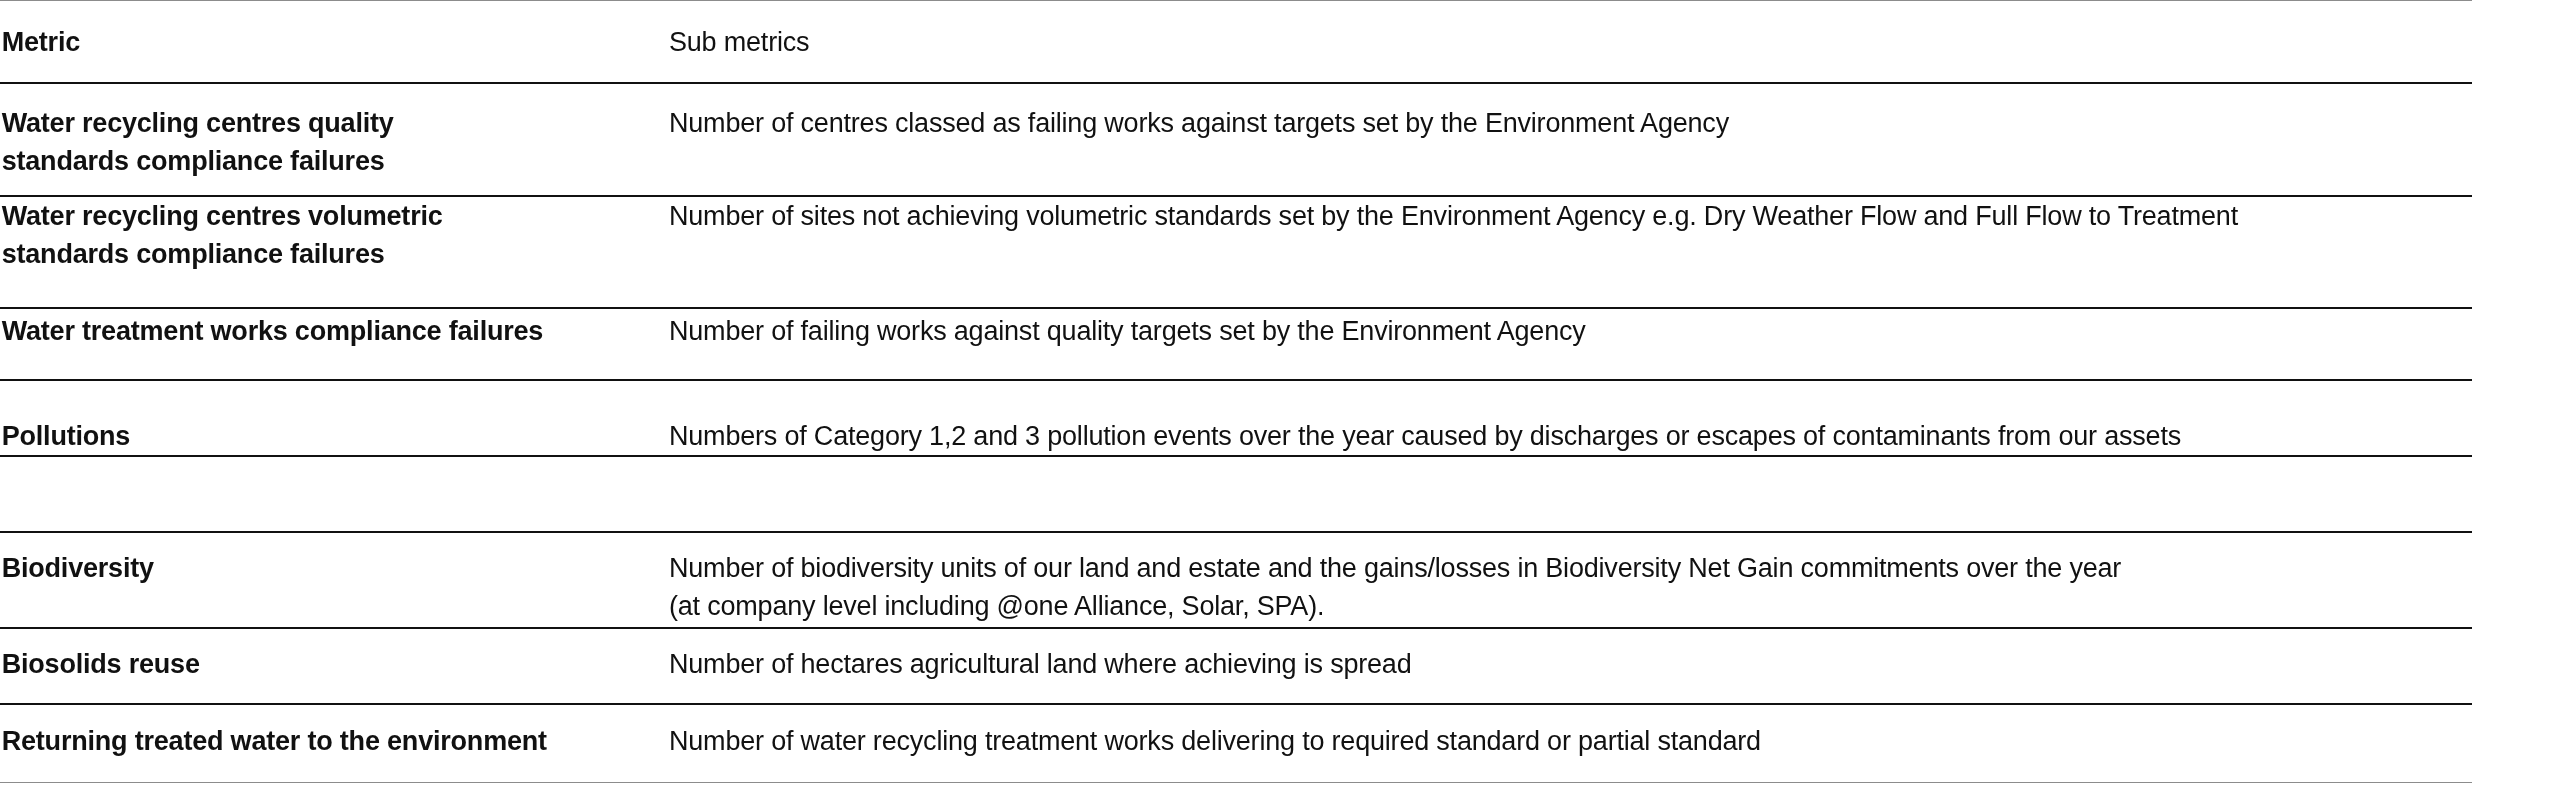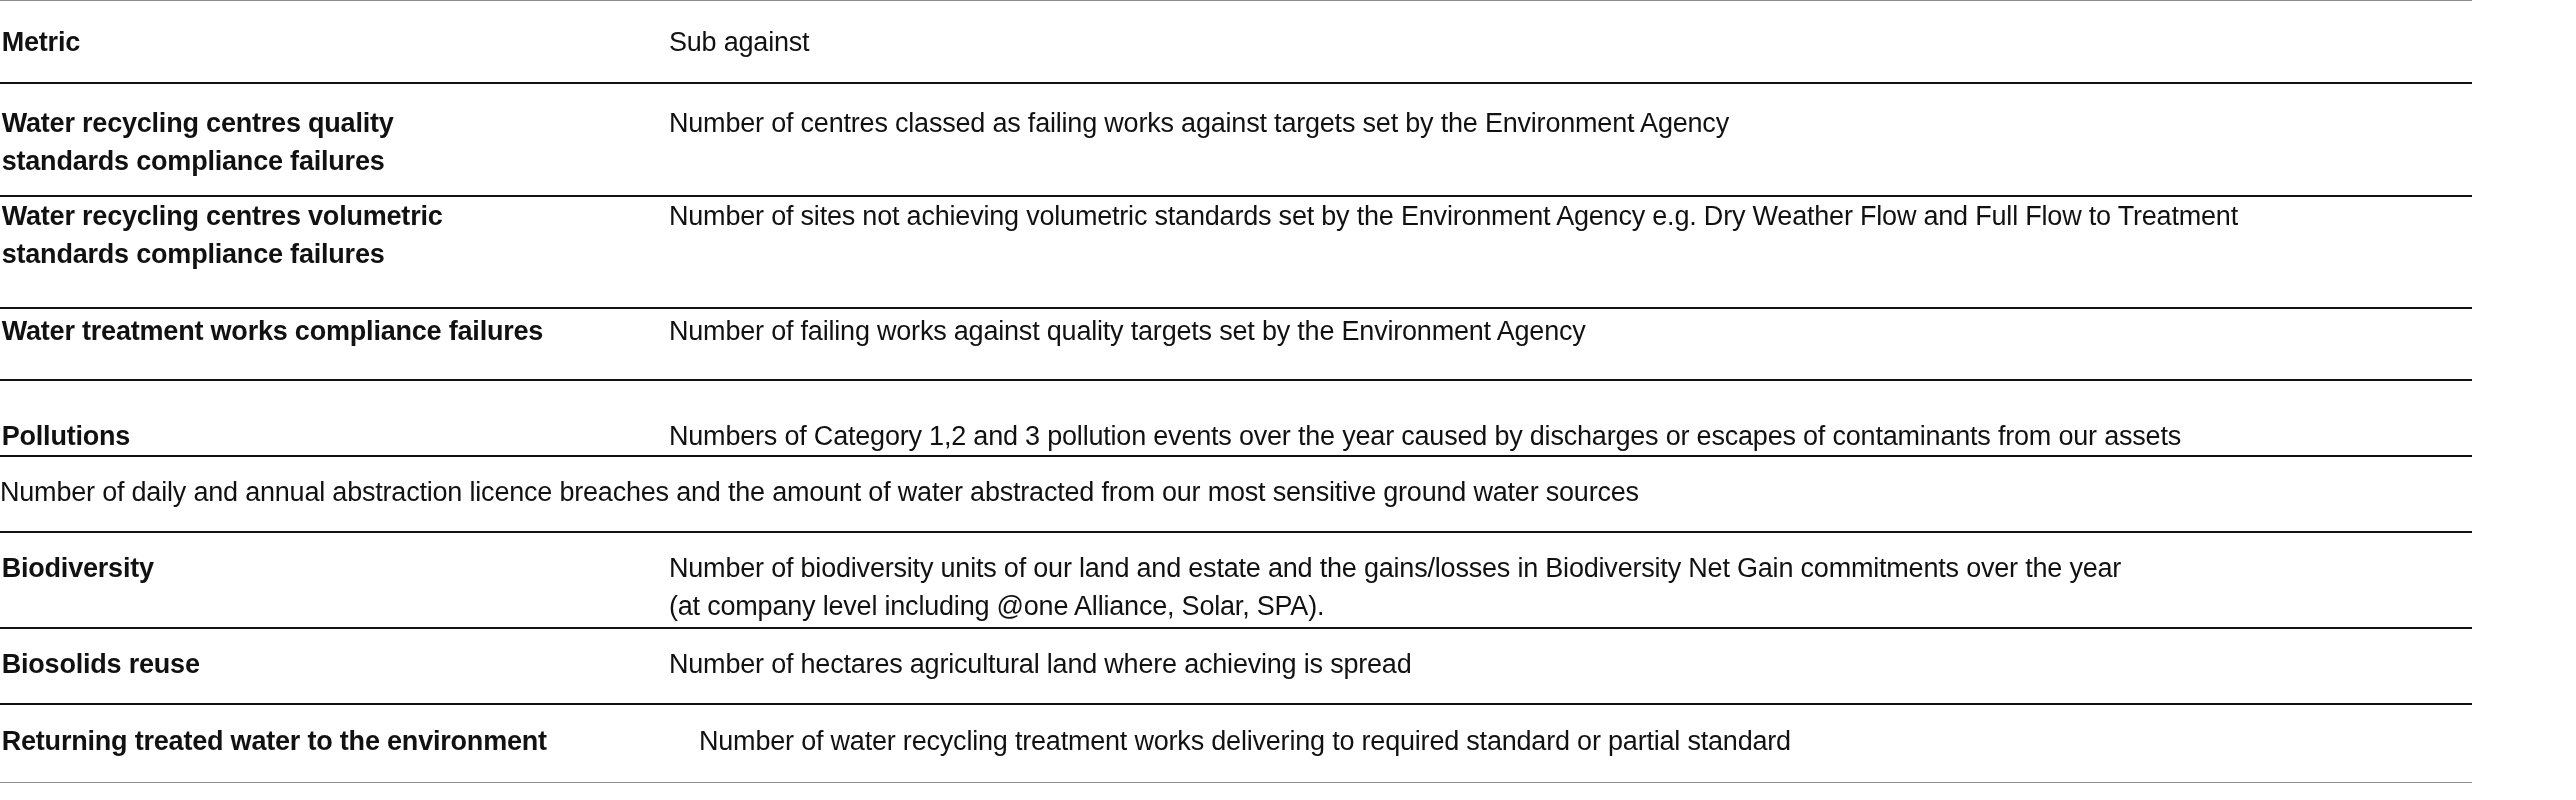--- a/index.html
+++ b/index.html
@@ -23,21 +23,20 @@
     border-top: 1.7px solid #8c8c8c;
     border-bottom: 1.7px solid #8c8c8c;
   }
   .row {
     display: flex;
     box-sizing: border-box;
     border-bottom: 2.1px solid #111111;
   }
   .row:last-child {
     border-bottom: none;
-    gap: 30px;
   }
   .cell {
     box-sizing: border-box;
     font-size: 27px;
     line-height: 38px;
     letter-spacing: -0.2px;
   }
   .cell.metric {
     width: 669px;
     padding-left: 1.7px;
@@ -61,21 +60,21 @@
   .r6 { height: 96px; padding-top: 16.3px; }
   .r7 { height: 76px;  padding-top: 16.3px; }
   .r8 { height: 77px;  padding-top: 17px; }
 </style>
 </head>
 <body>
 
 <div class="table">
   <div class="row header">
     <div class="cell metric">Metric</div>
-    <div class="cell sub">Sub against</div>
+    <div class="cell sub">Sub metrics</div>
   </div>
 
   <div class="row r1">
     <div class="cell metric" style="white-space: pre-line;">Water recycling centres quality
 standards compliance failures</div>
     <div class="cell sub">Number of centres classed as failing works against targets set by the Environment Agency</div>
   </div>
 
   <div class="row r2">
     <div class="cell metric" style="white-space: pre-line;">Water recycling centres volumetric
@@ -87,21 +86,20 @@
     <div class="cell metric">Water treatment works compliance failures</div>
     <div class="cell sub">Number of failing works against quality targets set by the Environment Agency</div>
   </div>
 
   <div class="row r4">
     <div class="cell metric">Pollutions</div>
     <div class="cell sub">Numbers of Category 1,2 and 3 pollution events over the year caused by discharges or escapes of contaminants from our assets</div>
   </div>
 
   <div class="row r5">
-    <div class="cell sub">Number of daily and annual abstraction licence breaches and the amount of water abstracted from our most sensitive ground water sources</div>
   </div>
 
   <div class="row r6">
     <div class="cell metric">Biodiversity</div>
     <div class="cell sub">Number of biodiversity units of our land and estate and the gains/losses in Biodiversity Net Gain commitments over the year
 (at company level including @one Alliance, Solar, SPA).</div>
   </div>
 
   <div class="row r7">
     <div class="cell metric">Biosolids reuse</div>

